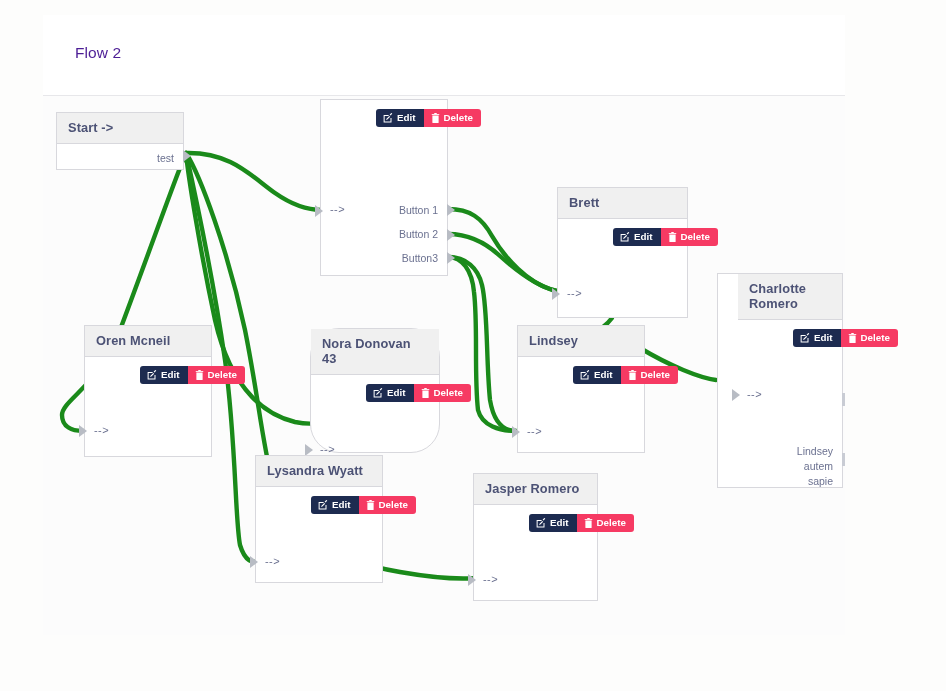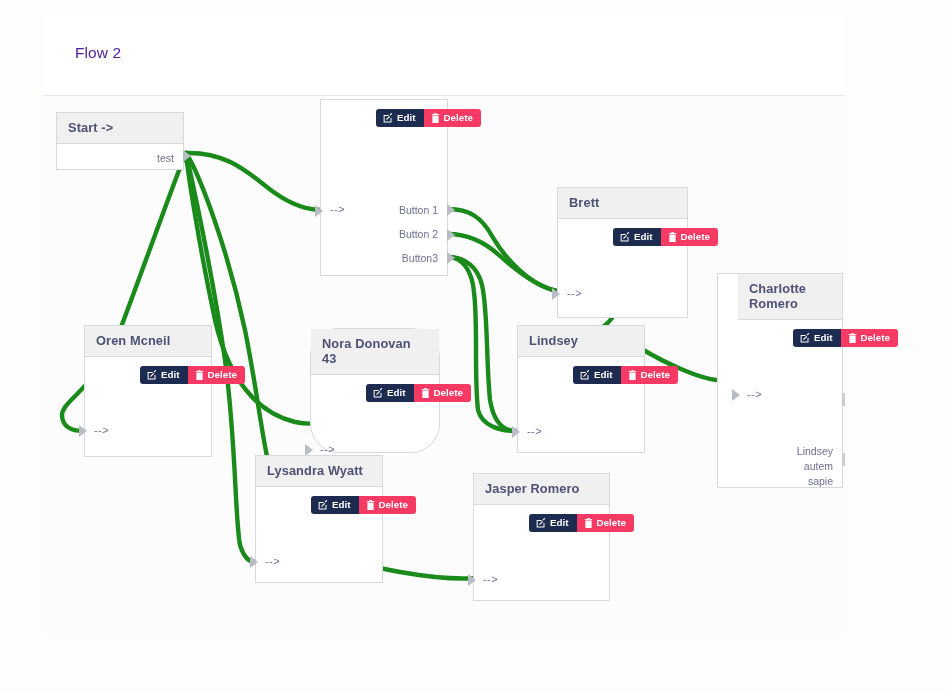--- a/index.html
+++ b/index.html
@@ -416,21 +416,21 @@
               </svg>
           </span>
           <span>Delete</span>
         </button>
       </div>
       <div class="port-in" style="top:68px;">--&gt;</div>
       <div class="handle-in" style="top:69px;"></div>
     </div>
   </div>
 
-  <div class="node" style="left:473px; top:473px; width:137px; height:128px;">
+  <div class="node" style="left:473px; top:473px; width:125px; height:128px;">
     <div class="node-header">Jasper Romero</div>
     <div class="node-body">
       <div class="btn-row">
         <button class="btn btn-edit">
           <span>
             <svg width="10" height="10" viewBox="0 0 16 16">
                 <path fill="#fff" d="M1 3h8v1.6H2.6v9H12V8h1.6v7H1z"></path>
                 <path fill="#fff" d="M14.8 1.2 12 4l-1.4-1.4 2.8-2.8z"></path>
                 <path fill="#fff" d="M5.6 9 10 4.6l1.5 1.5L7 10.5l-2 .5z"></path>
               </svg>

